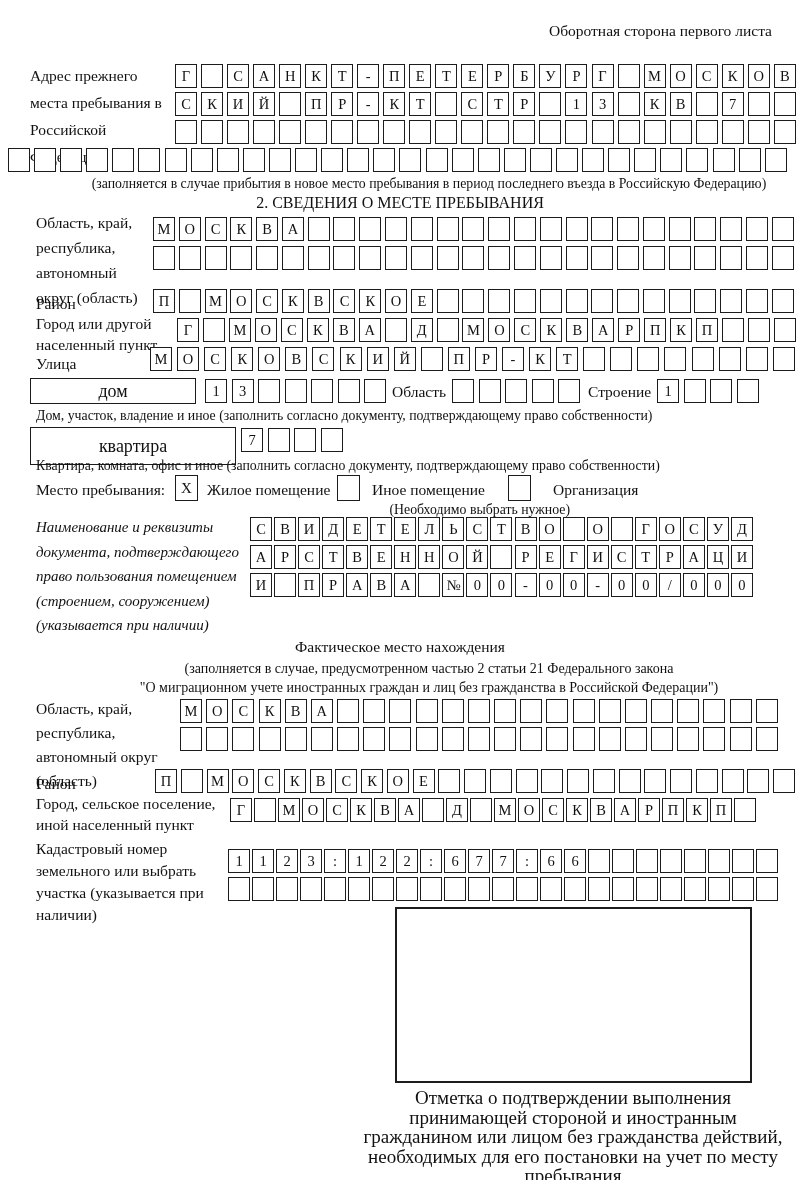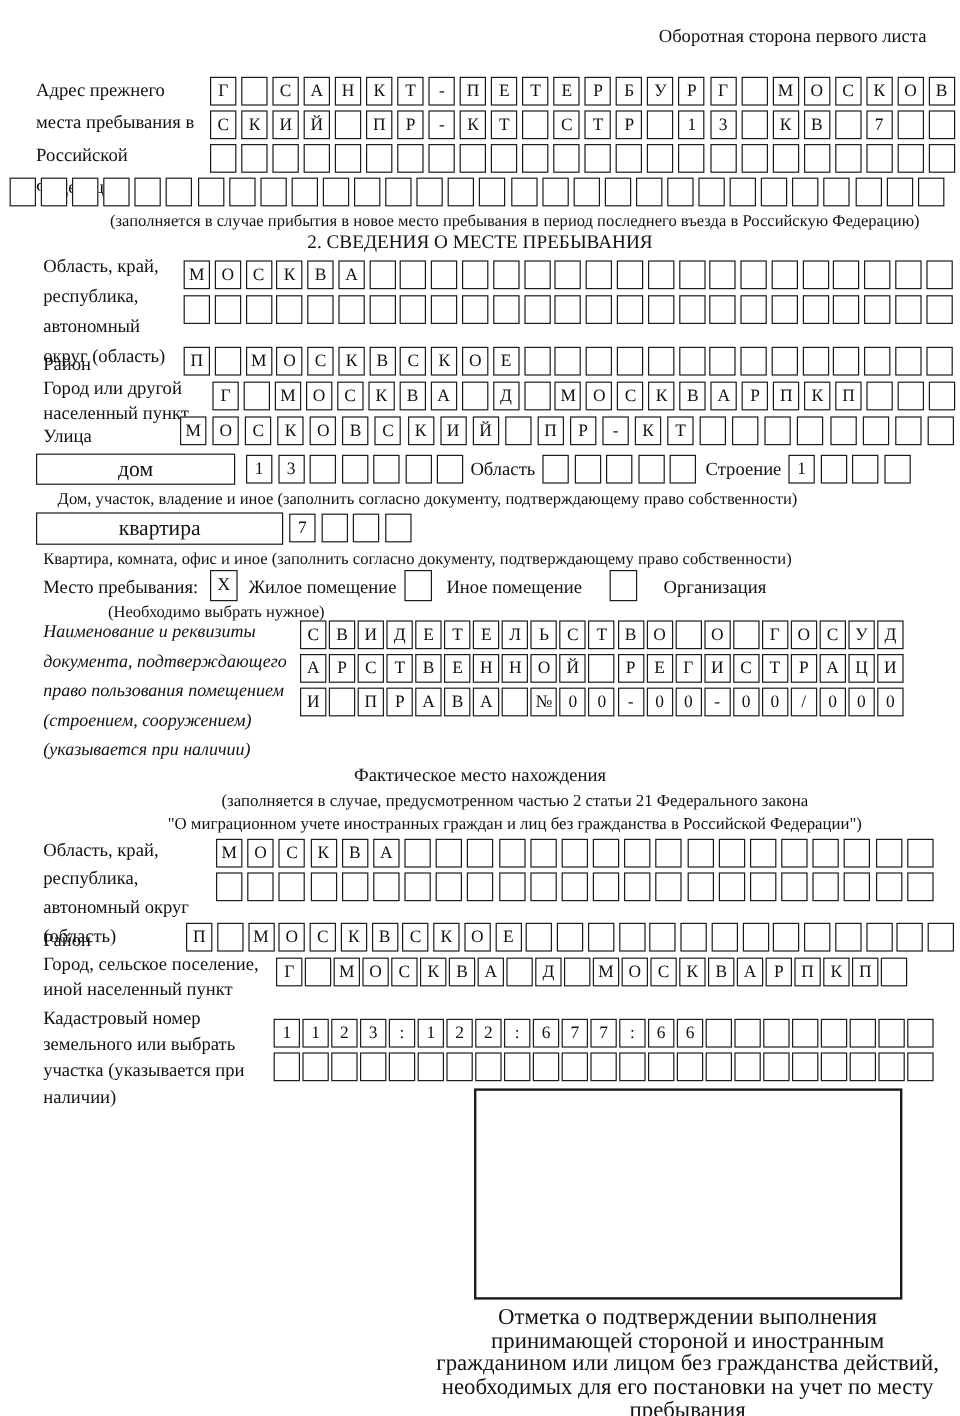--- a/index.html
+++ b/index.html
@@ -313,39 +313,39 @@
     <span class="cell"></span>
     <span class="cell"></span>
   </div>
 <div class="abs lbl" style="left:588px;top:379px;">Строение</div>
 <div class="row" style="left:657px;top:379px;width:102px;">
     <span class="cell">1</span>
     <span class="cell"></span>
     <span class="cell"></span>
     <span class="cell"></span>
   </div>
-<div class="abs cap" style="left:36px;top:407px;margin-left:12px;">Дом, участок, владение и иное (заполнить согласно документу, подтверждающему право собственности)</div>
-
-<div class="widebox" style="left:30px;top:427px;width:206px;height:27px;">квартира</div>
+<div class="abs cap" style="left:36px;top:407px;">Дом, участок, владение и иное (заполнить согласно документу, подтверждающему право собственности)</div>
+
+<div class="widebox" style="left:30px;top:427px;width:206px;height:38px;">квартира</div>
 <div class="row" style="left:241px;top:428px;width:102px;">
     <span class="cell">7</span>
     <span class="cell"></span>
     <span class="cell"></span>
     <span class="cell"></span>
   </div>
 <div class="abs cap" style="left:36px;top:457px;">Квартира, комната, офис и иное (заполнить согласно документу, подтверждающему право собственности)</div>
 
 <div class="abs lbl" style="left:36px;top:477px;">Место пребывания:</div>
 <div class="chk" style="left:175px;top:475px;">X</div>
 <div class="abs lbl" style="left:207px;top:477px;">Жилое помещение</div>
 <div class="chk" style="left:337px;top:475px;"></div>
 <div class="abs lbl" style="left:372px;top:477px;">Иное помещение</div>
 <div class="chk" style="left:508px;top:475px;"></div>
 <div class="abs lbl" style="left:553px;top:477px;">Организация</div>
-<div class="abs cap" style="left:90px;top:501px;width:480px;text-align:left;">(Необходимо выбрать нужное)</div>
+<div class="abs cap" style="left:90px;top:501px;width:480px;text-align:right;">(Необходимо выбрать нужное)</div>
 
 <div class="abs lbl" style="left:36px;top:515px;width:210px;line-height:24.5px;font-size:15px;font-style:italic;">Наименование и реквизиты документа, подтверждающего право пользования помещением (строением, сооружением) (указывается при наличии)</div>
 <div class="row" style="left:250px;top:517px;width:503px;">
     <span class="cell">С</span>
     <span class="cell">В</span>
     <span class="cell">И</span>
     <span class="cell">Д</span>
     <span class="cell">Е</span>
     <span class="cell">Т</span>
     <span class="cell">Е</span>

